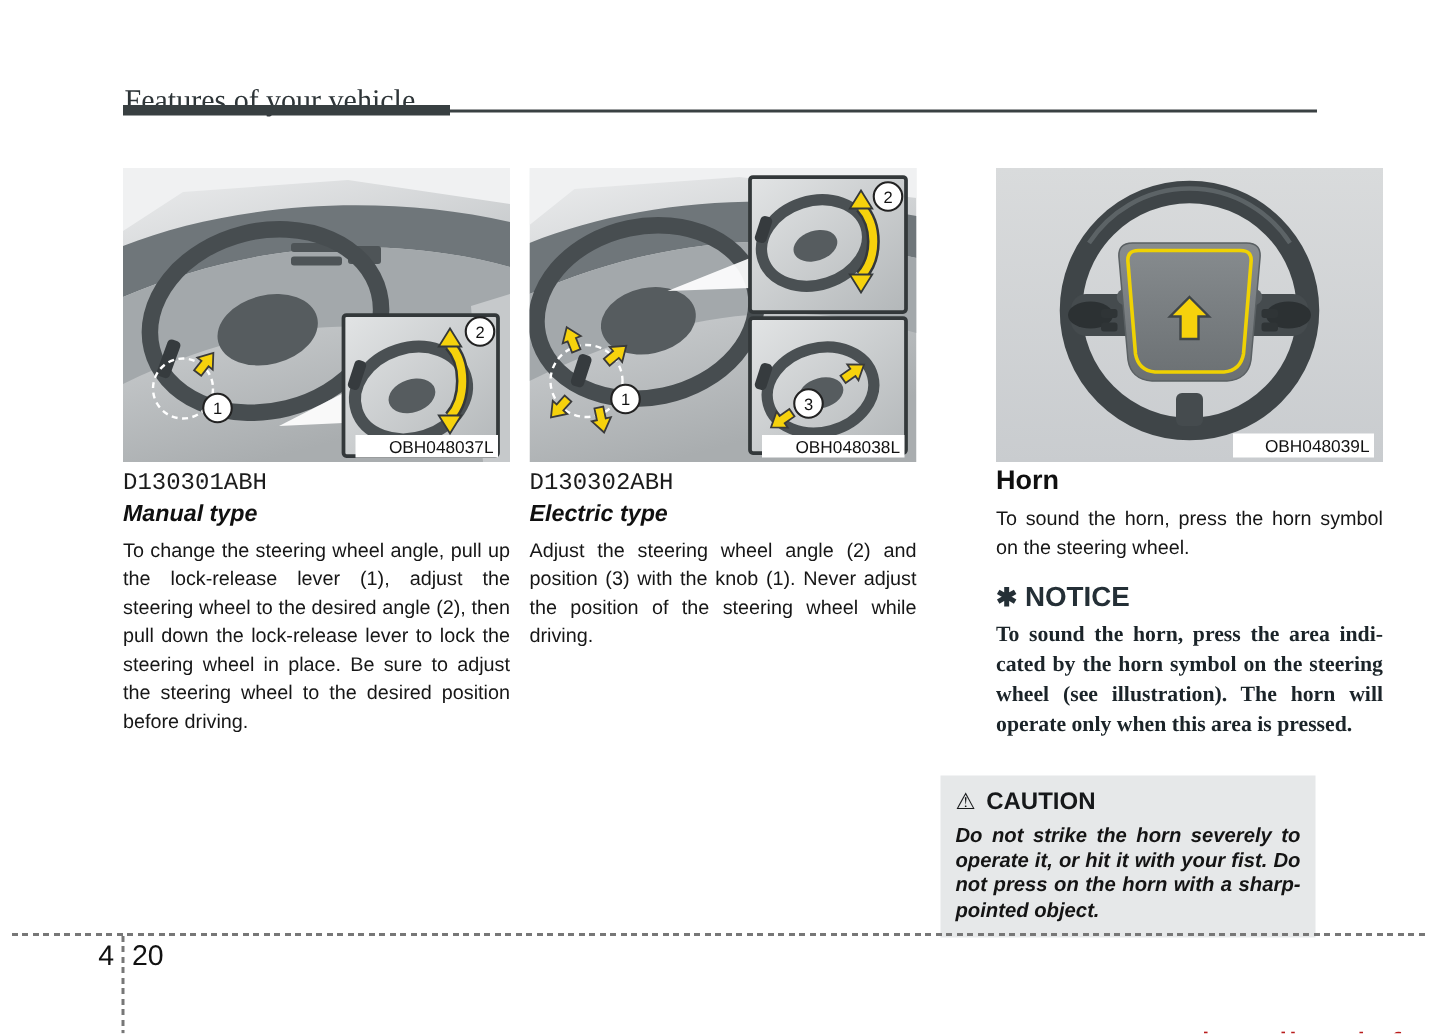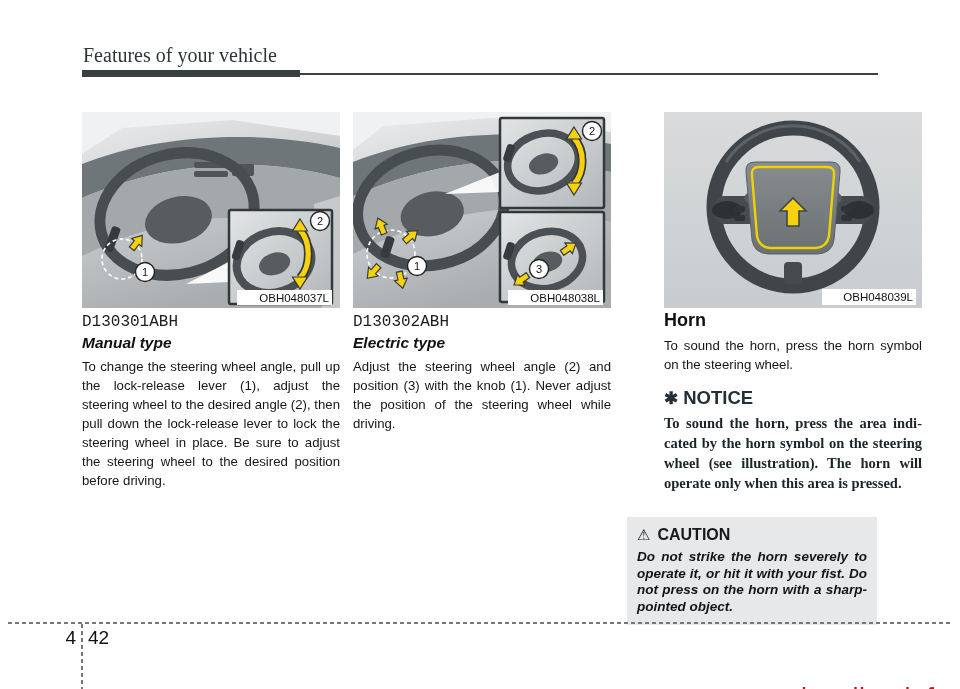--- a/index.html
+++ b/index.html
@@ -1,20 +1,20 @@
 <!DOCTYPE html>
 <html><head>
 <meta charset="utf-8">
 <style>
   html,body{margin:0;padding:0;background:#fff;}
   .page{position:relative;width:960px;height:689px;background:#ffffff;overflow:hidden;
         font-family:"Liberation Sans",sans-serif;color:#151515;}
 
   
-  .hdr-title{position:absolute;left:83px;top:43px;font-family:"Liberation Serif",serif;
+  .hdr-title{position:absolute;left:83px;top:55px;font-family:"Liberation Serif",serif;
              font-size:20px;line-height:24px;color:#2e3538;}
   .rule-thin{position:absolute;left:82px;top:73px;width:796px;height:2px;background:#3a4143;}
   .rule-thick{position:absolute;left:82px;top:70px;width:218px;height:7px;background:#383f41;}
 
   
   .col{position:absolute;top:112px;width:258px;}
   .col1{left:82px;} .col2{left:353px;} .col3{left:664px;}
   .figure{width:258px;height:196px;}
   .figure svg{display:block;width:258px;height:196px;}
   .code{margin-top:5px;font-size:16px;color:#1c1c1c;font-family:Liberation Mono, monospace;}
@@ -259,16 +259,16 @@
     <div class="caution-title">
       <span class="warn">⚠</span>
       <span>CAUTION</span>
     </div>
     <p class="caution-body">Do not strike the horn severely to operate it, or hit it with your fist. Do not press on the horn with a sharp-pointed object.</p>
   </div>
 
   <div class="dash-h"></div>
   <div class="dash-v"></div>
   <div class="chapter-num">4</div>
-  <div class="page-num">42</div>
+  <div class="page-num">20</div>
   <div class="watermark">carmanualsonline.info</div>
 
 </div>
 
 </body></html>

